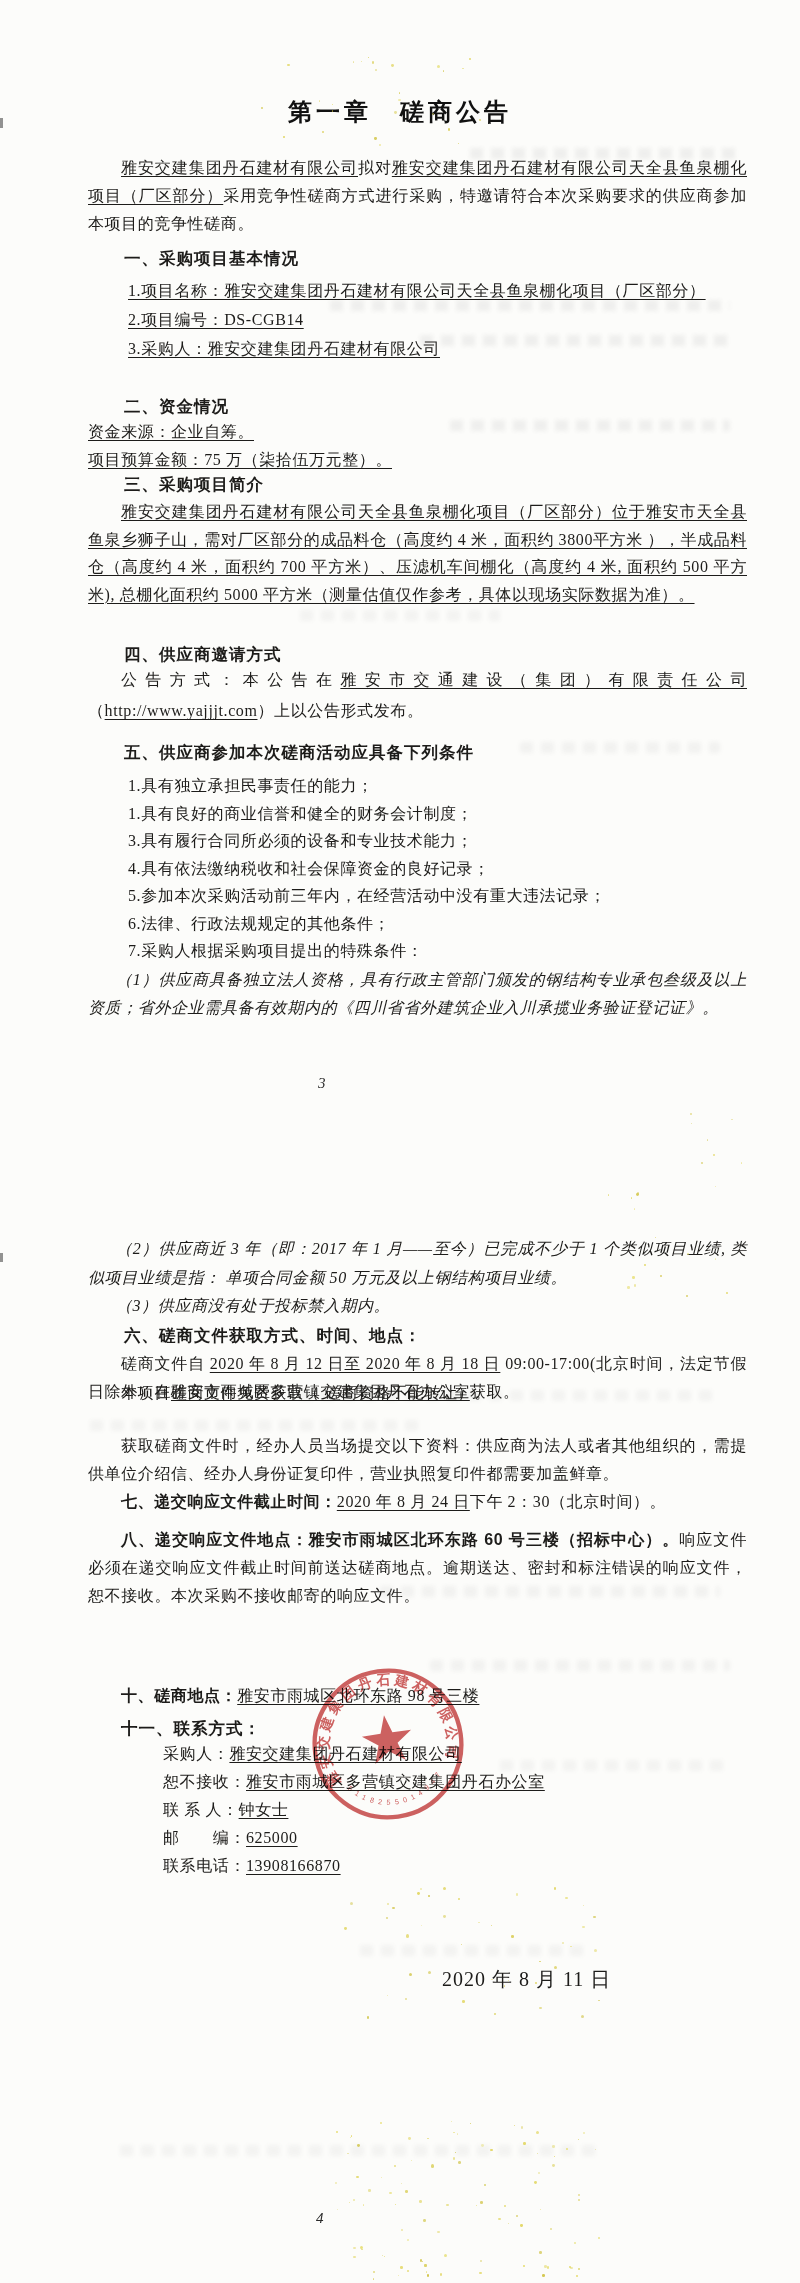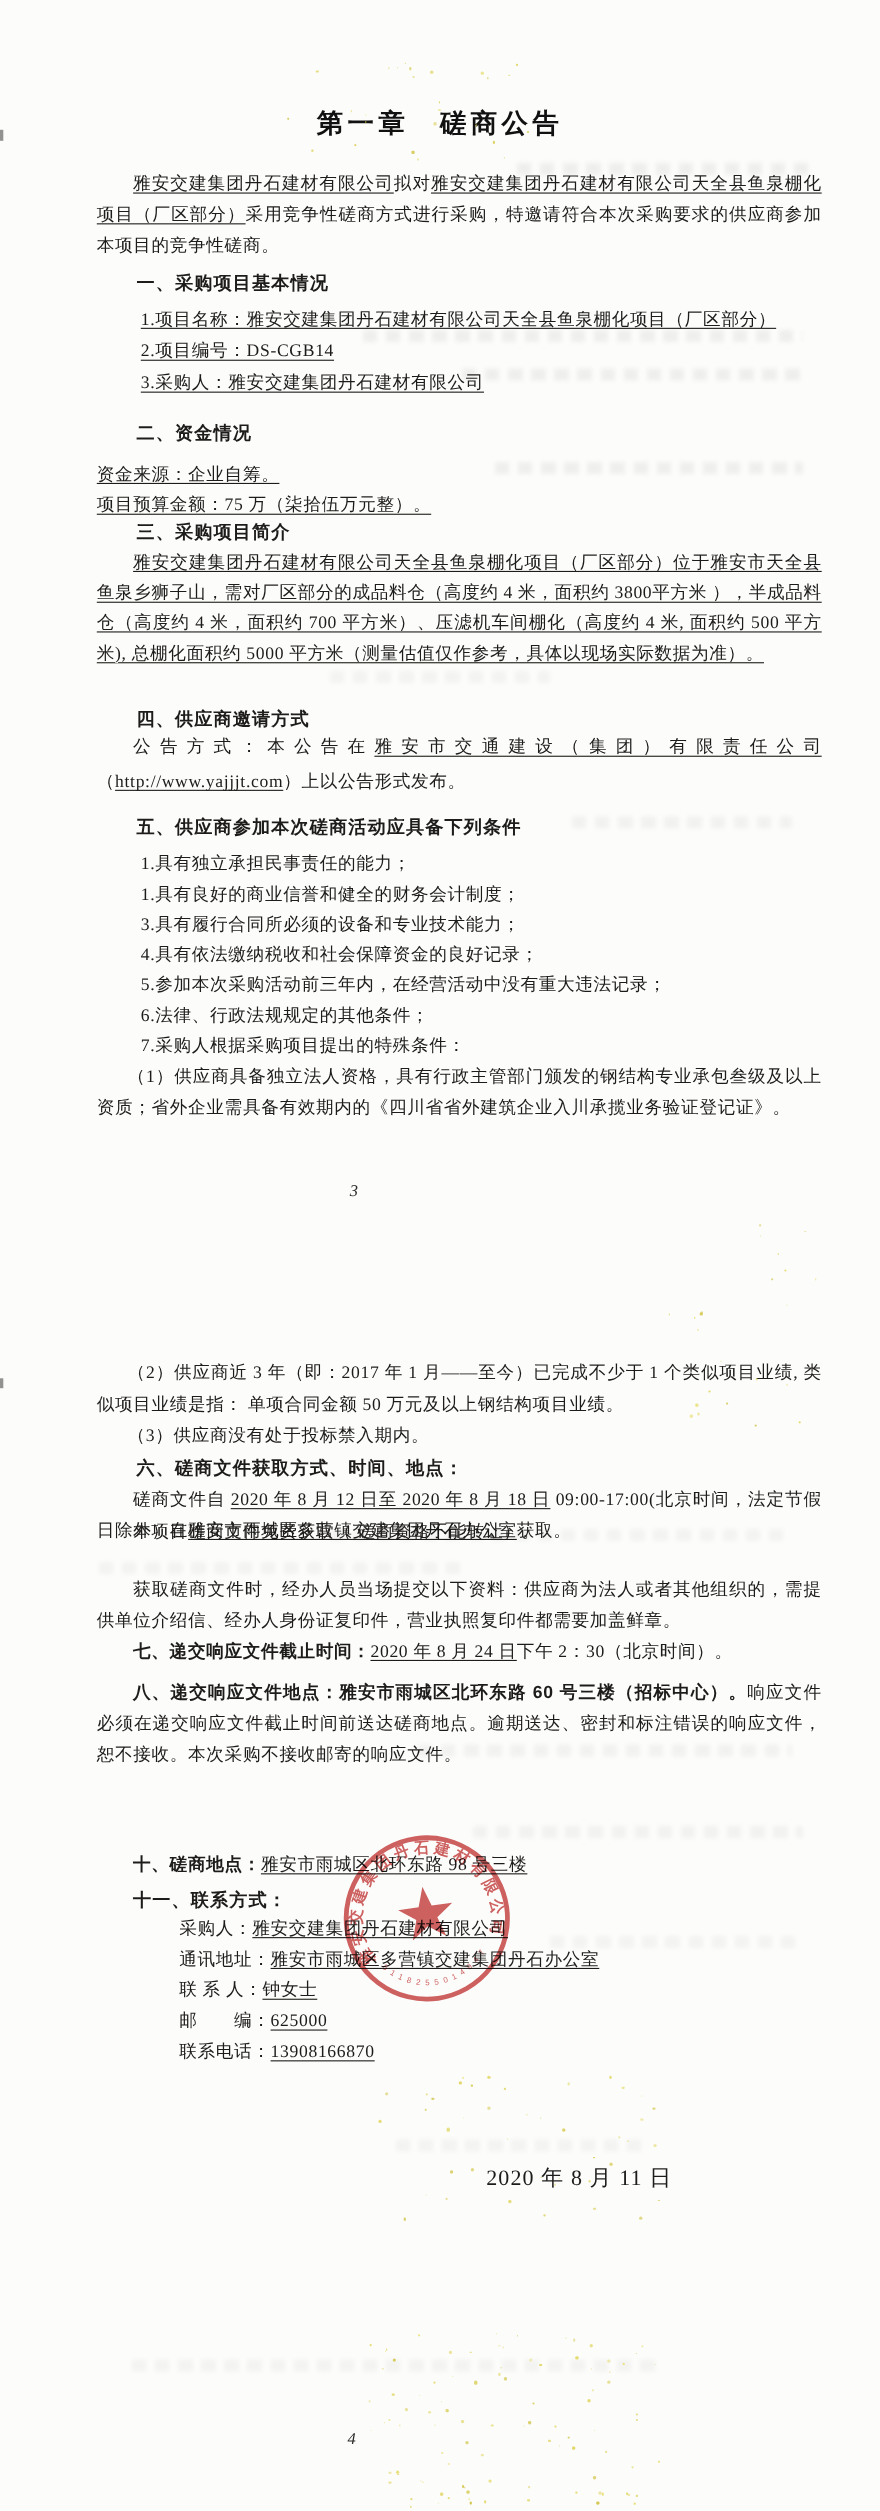--- a/index.html
+++ b/index.html
@@ -6,21 +6,21 @@
   .scan{position:relative;width:800px;height:2283px;background:#fcfcfa;
         font-family:"Liberation Serif",serif;color:#1d1c1a;overflow:hidden;}
   .blk{position:absolute;left:88px;width:659px;font-size:16px;line-height:28px;
        letter-spacing:.6px;text-align:justify;margin:0;}
   .hd{font-family:"Liberation Sans",sans-serif;font-weight:bold;font-size:16.5px;
       letter-spacing:1px;text-align:left;padding-left:36px;}
   .u{text-decoration:underline;text-underline-offset:3px;text-decoration-thickness:1px;}
   .b{font-family:"Liberation Sans",sans-serif;font-weight:bold;}
   .ind{text-indent:33px;}
   .ind40{text-indent:40px;}
-  .ind28{text-indent:28px;}
+  .ind28{text-indent:28px;font-style:italic;}
   .title{position:absolute;top:96px;left:0;width:100%;margin:0;text-align:center;
          font-family:"Liberation Sans",sans-serif;font-weight:bold;font-size:24px;
          letter-spacing:4px;color:#111;}
   .pagenum{position:absolute;font-style:italic;font-size:15px;color:#2a2a2a;}
   .item{margin:0;}
   .contact{position:absolute;left:163px;width:560px;font-size:16px;line-height:28px;
            letter-spacing:.6px;}
   .contact .row{height:28px;}
   .datefield{position:absolute;left:442px;top:1966px;font-size:20px;letter-spacing:1px;}
   .stamp{position:absolute;left:306px;top:1662px;mix-blend-mode:multiply;opacity:.88;}
@@ -54,21 +54,21 @@
 
   <p class="blk ind" style="top:154px;"><span class="u">雅安交建集团丹石建材有限公司</span><span>拟对</span><span class="u">雅安交建集团丹石建材有限公司天全县鱼泉棚化项目（厂区部分）</span><span>采用竞争性磋商方式进行采购，特邀请符合本次采购要求的供应商参加本项目的竞争性磋商。</span></p>
 
   <p class="blk hd" style="top:244px;">一、采购项目基本情况</p>
   <div class="blk" style="top:276px;line-height:29px;">
     <p class="item ind40 u">1.项目名称：雅安交建集团丹石建材有限公司天全县鱼泉棚化项目（厂区部分）</p>
     <p class="item ind40 u">2.项目编号：DS-CGB14</p>
     <p class="item ind40 u">3.采购人：雅安交建集团丹石建材有限公司</p>
   </div>
 
-  <p class="blk hd" style="top:380px;">二、资金情况</p>
+  <p class="blk hd" style="top:392px;">二、资金情况</p>
   <div class="blk" style="top:418px;">
     <p class="item u">资金来源：企业自筹。</p>
     <p class="item u">项目预算金额：75 万（柒拾伍万元整）。</p>
   </div>
 
   <p class="blk hd" style="top:470px;">三、采购项目简介</p>
   <p class="blk ind u" style="top:498px;line-height:27.5px;">雅安交建集团丹石建材有限公司天全县鱼泉棚化项目（厂区部分）位于雅安市天全县鱼泉乡狮子山，需对厂区部分的成品料仓（高度约 4 米，面积约 3800平方米 ），半成品料仓（高度约 4 米，面积约 700 平方米）、压滤机车间棚化（高度约 4 米, 面积约 500 平方米), 总棚化面积约 5000 平方米（测量估值仅作参考，具体以现场实际数据为准）。</p>
 
   <p class="blk hd" style="top:640px;">四、供应商邀请方式</p>
   <p class="blk ind" style="top:664px;line-height:31px;"><span>公 告 方 式 ： 本 公 告 在 </span><span class="u">雅 安 市 交 通 建 设 （ 集 团 ） 有 限 责 任 公 司</span><span>（</span><span class="u">http://www.yajjjt.com</span><span>）上以公告形式发布。</span></p>
@@ -98,21 +98,21 @@
   <p class="blk ind" style="top:1488px;"><span class="b">七、递交响应文件截止时间：</span><span class="u">2020 年 8 月 24 日</span><span>下午 2：30（北京时间）。</span></p>
 
   <p class="blk ind" style="top:1526px;"><span class="b">八、递交响应文件地点：雅安市雨城区北环东路 60 号三楼（招标中心）。</span><span>响应文件必须在递交响应文件截止时间前送达磋商地点。逾期送达、密封和标注错误的响应文件，恕不接收。本次采购不接收邮寄的响应文件。</span></p>
 
 
   <p class="blk ind" style="top:1682px;"><span class="b">十、磋商地点：</span><span class="u">雅安市雨城区北环东路 98 号三楼</span></p>
 
   <p class="blk hd" style="top:1714px;padding-left:33px;">十一、联系方式：</p>
   <div class="contact" style="top:1740px;">
     <div class="row"><span>采购人：</span><span class="u">雅安交建集团丹石建材有限公司</span></div>
-    <div class="row"><span>通讯地址：</span><span class="u">雅安市雨城区多营镇交建集团丹石办公室</span></div>
+    <div class="row"><span>恕不接收：</span><span class="u">雅安市雨城区多营镇交建集团丹石办公室</span></div>
     <div class="row"><span>联 系 人：</span><span class="u">钟女士</span></div>
     <div class="row"><span>邮　　编：</span><span class="u">625000</span></div>
     <div class="row"><span>联系电话：</span><span class="u">13908166870</span></div>
   </div>
 
   <svg class="stamp" width="164" height="164" viewBox="0 0 170 170">
     <g transform="rotate(-8 85 85)">
       <circle cx="85" cy="85" r="76" fill="none" stroke-width="4.5" stroke="#c94c4c"></circle>
       <path id="arcTop" d="M 34.2 120.6 A 62 62 0 1 1 135.8 120.6" fill="none"></path>
       <path id="arcBot" d="M 30.4 116.5 A 63 63 0 0 0 139.6 116.5" fill="none"></path>

